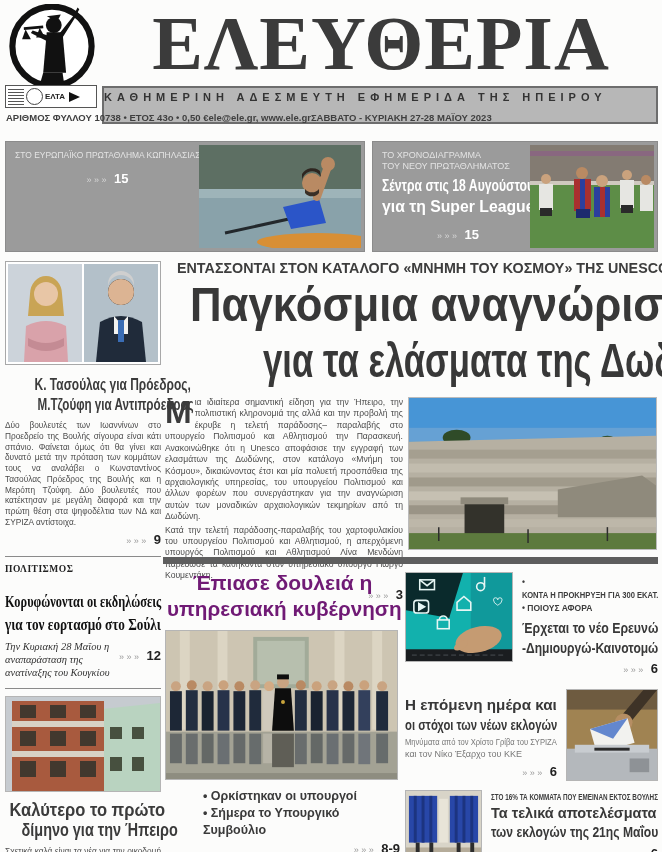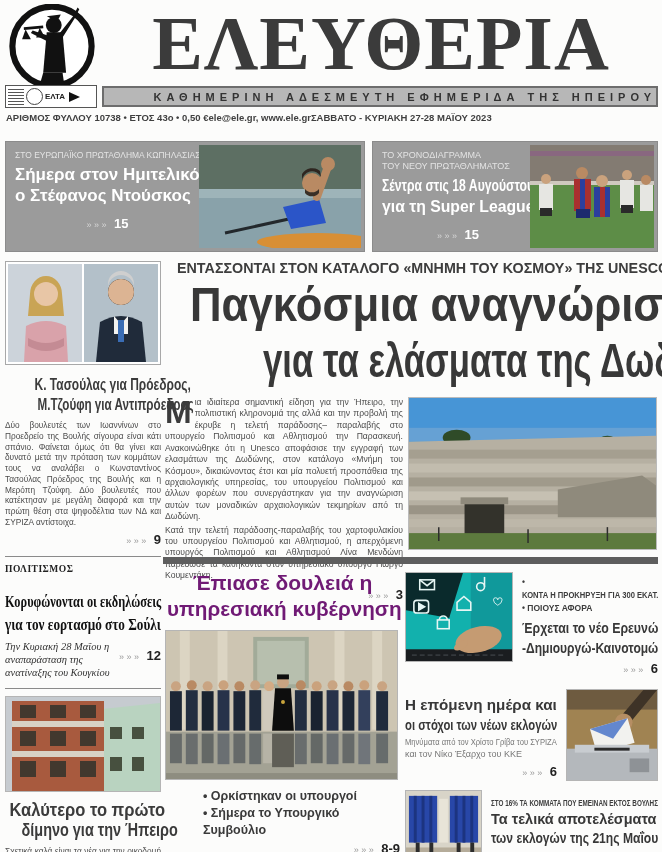--- a/index.html
+++ b/index.html
@@ -10,23 +10,23 @@
   .logo{position:absolute;left:8px;top:4px;width:88px;height:84px;}
   .title{position:absolute;left:104px;top:0px;width:554px;height:98px;text-align:center;
          font-family:"Liberation Serif",serif;font-weight:bold;font-size:76px;line-height:86px;
          color:#3b3b3b;letter-spacing:1px;}
   .stamp{position:absolute;left:5px;top:85px;width:92px;height:23px;border:1px solid #555;
          display:flex;align-items:center;gap:2px;padding:1px 2px;box-sizing:border-box;background:#fff;}
   .stamp .bars{width:16px;height:16px;background:repeating-linear-gradient(#555 0 1px,#fff 1px 3px);}
   .stamp .seal{width:15px;height:15px;border:1.5px solid #444;border-radius:50%;flex:none;}
   .stamp .elta{font-size:8px;font-weight:bold;color:#222;}
   .stamp .bird{width:0;height:0;border-left:11px solid #111;border-top:5px solid transparent;border-bottom:5px solid transparent;margin-left:2px;}
-  .tagline{position:absolute;left:102px;top:86px;width:556px;height:21px;background:#b7b7b7;
-           border:2px solid #6d6d6d;box-sizing:border-box;text-align:right;line-height:18px;
-           font-size:11px;font-weight:bold;letter-spacing:5px;color:#333;padding-left:31px;}
+  .tagline{position:absolute;left:102px;top:86px;width:556px;height:38px;background:#b7b7b7;
+           border:2px solid #6d6d6d;box-sizing:border-box;text-align:left;line-height:18px;
+           font-size:11px;font-weight:bold;letter-spacing:5px;color:#333;}
   .infoline{position:absolute;left:6px;top:112px;width:650px;display:flex;justify-content:flex-start;
             font-size:9.5px;font-weight:bold;color:#3f3f3f;}
 
   
   .teaser{position:absolute;top:141px;height:111px;background:#9b9b9b;border:1px solid #8b8b8b;box-sizing:border-box;}
   .teaser .txt{position:absolute;left:9px;top:8px;}
   .teaser .kick{font-size:9px;color:#e3e3e3;line-height:11px;margin-bottom:3px;}
   .teaser .ttl{font-size:17px;font-weight:bold;color:#fff;line-height:21px;}
   .teaser .pager{margin-top:10px;text-align:center;}
   .teaser .pager .chev{color:#d7d7d7;}
@@ -85,21 +85,21 @@
   .rightcol{position:absolute;left:405px;top:572px;width:253px;}
   .rc-art{display:flex;gap:9px;}
   .rc-img1{width:108px;height:90px;flex:none;}
   .rc-img2{width:92px;height:92px;flex:none;}
   .rc-img3{width:77px;height:76px;flex:none;}
   .rc-bullets{font-size:8.5px;font-weight:bold;color:#3d3d3d;line-height:13px;margin-top:4px;}
   .rc-bullets .b::before{content:"• ";}
   .rc-head{margin-top:3px;font-weight:bold;color:#383838;}
   .rc-head .hl{font-size:15.5px;line-height:19.5px;height:19.5px;}
   .rc-sub{margin-top:3px;font-size:9px;color:#787878;line-height:11.5px;}
-  .rc-kick{margin-top:8px;font-size:8.5px;font-weight:bold;color:#3d3d3d;}
+  .rc-kick{margin-top:2px;font-size:8.5px;font-weight:bold;color:#3d3d3d;}
   .mt14{margin-top:13px;} .mt10{margin-top:9px;}
 </style>
 </head>
 <body>
 
 <div class="page">
 
   <div class="logo">
     <svg viewBox="0 0 100 100">
       <circle cx="50" cy="48" r="45" fill="#fff" stroke="#111" stroke-width="7"></circle>
@@ -124,24 +124,20 @@
   <div class="tagline"><span class="fit fit-c">ΚΑΘΗΜΕΡΙΝΗ ΑΔΕΣΜΕΥΤΗ ΕΦΗΜΕΡΙΔΑ ΤΗΣ ΗΠΕΙΡΟΥ</span></div>
   <div class="infoline">
     <span>ΑΡΙΘΜΟΣ ΦΥΛΛΟΥ 10738 • ΕΤΟΣ 43ο • 0,50 €</span>
     <span>ele@ele.gr, www.ele.gr</span>
     <span>ΣΑΒΒΑΤΟ - ΚΥΡΙΑΚΗ 27-28 ΜΑΪΟΥ 2023</span>
   </div>
 
   <div class="teaser t1">
     <div class="txt">
       <div class="kick"><span class="fit" style="transform: scaleX(0.939086); transform-origin: left center;">ΣΤΟ ΕΥΡΩΠΑΪΚΟ ΠΡΩΤΑΘΛΗΜΑ ΚΩΠΗΛΑΣΙΑΣ</span></div>
-      <div class="ttl">
-        <div><span class="fit">Σήμερα στον Ημιτελικό</span></div>
-        <div><span class="fit">ο Στέφανος Ντούσκος</span></div>
-      </div>
       <div class="pager">
         <span class="chev">» » »</span>
         <span class="num">15</span>
       </div>
     </div>
     <div class="img">
       <svg viewBox="0 0 162 103" preserveAspectRatio="none">
         <rect width="162" height="50" fill="#5d6f63"></rect>
         <rect y="50" width="162" height="53" fill="#89a2aa"></rect>
         <rect y="44" width="162" height="9" fill="#9eb4b9"></rect>

